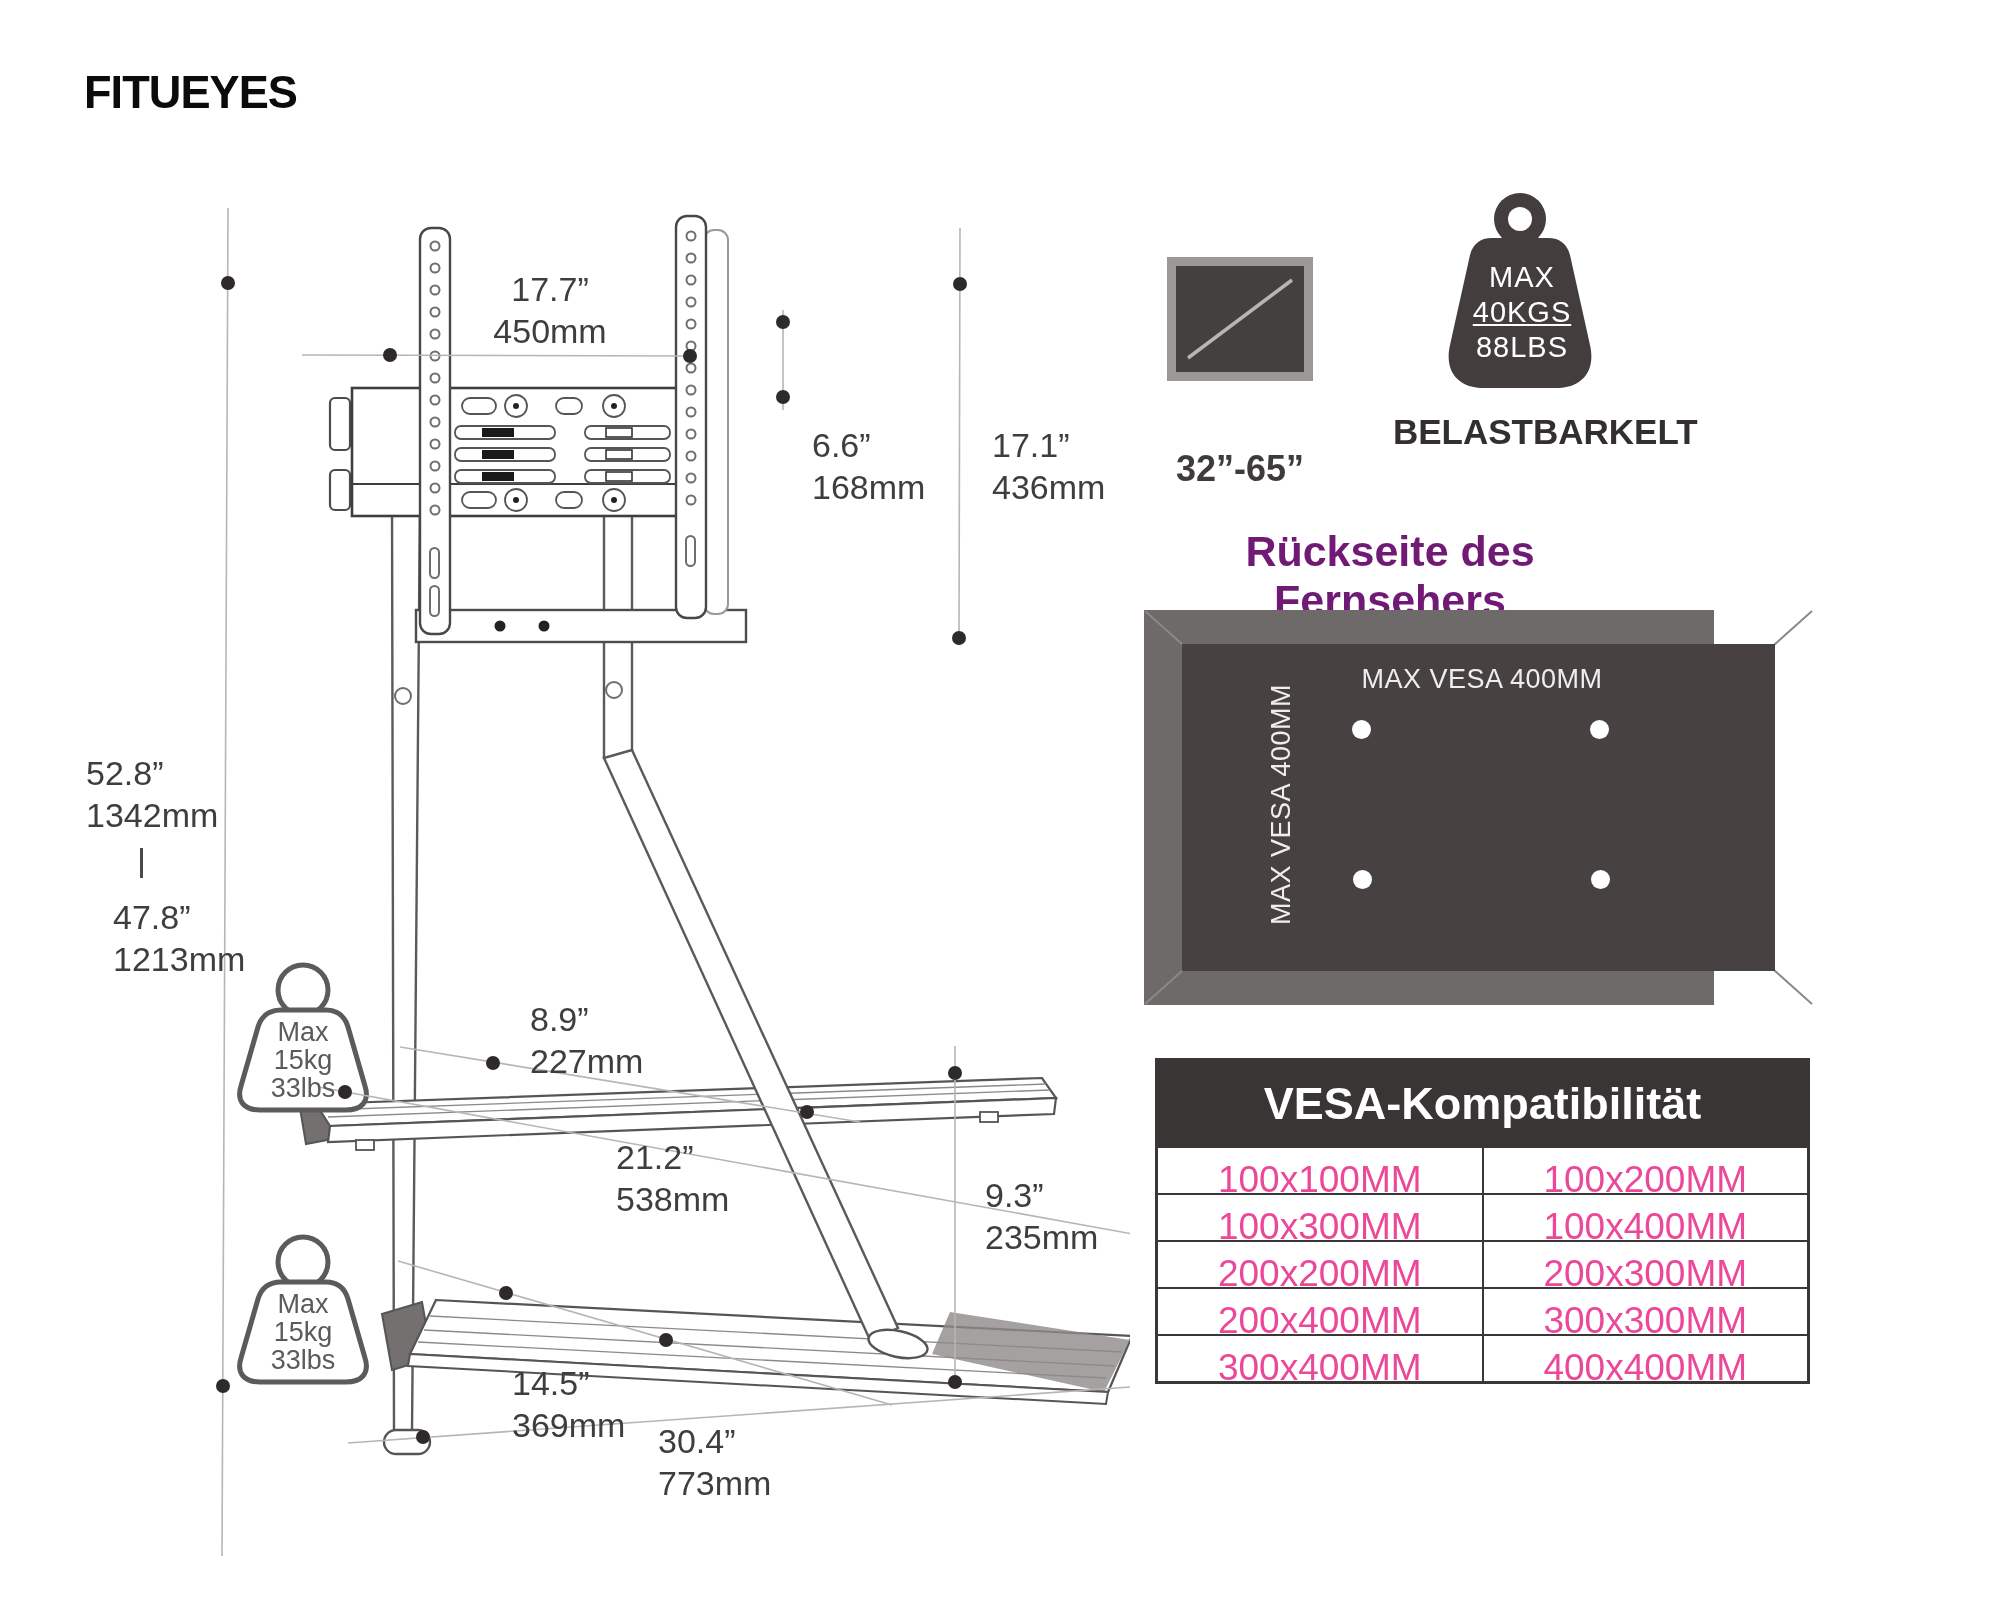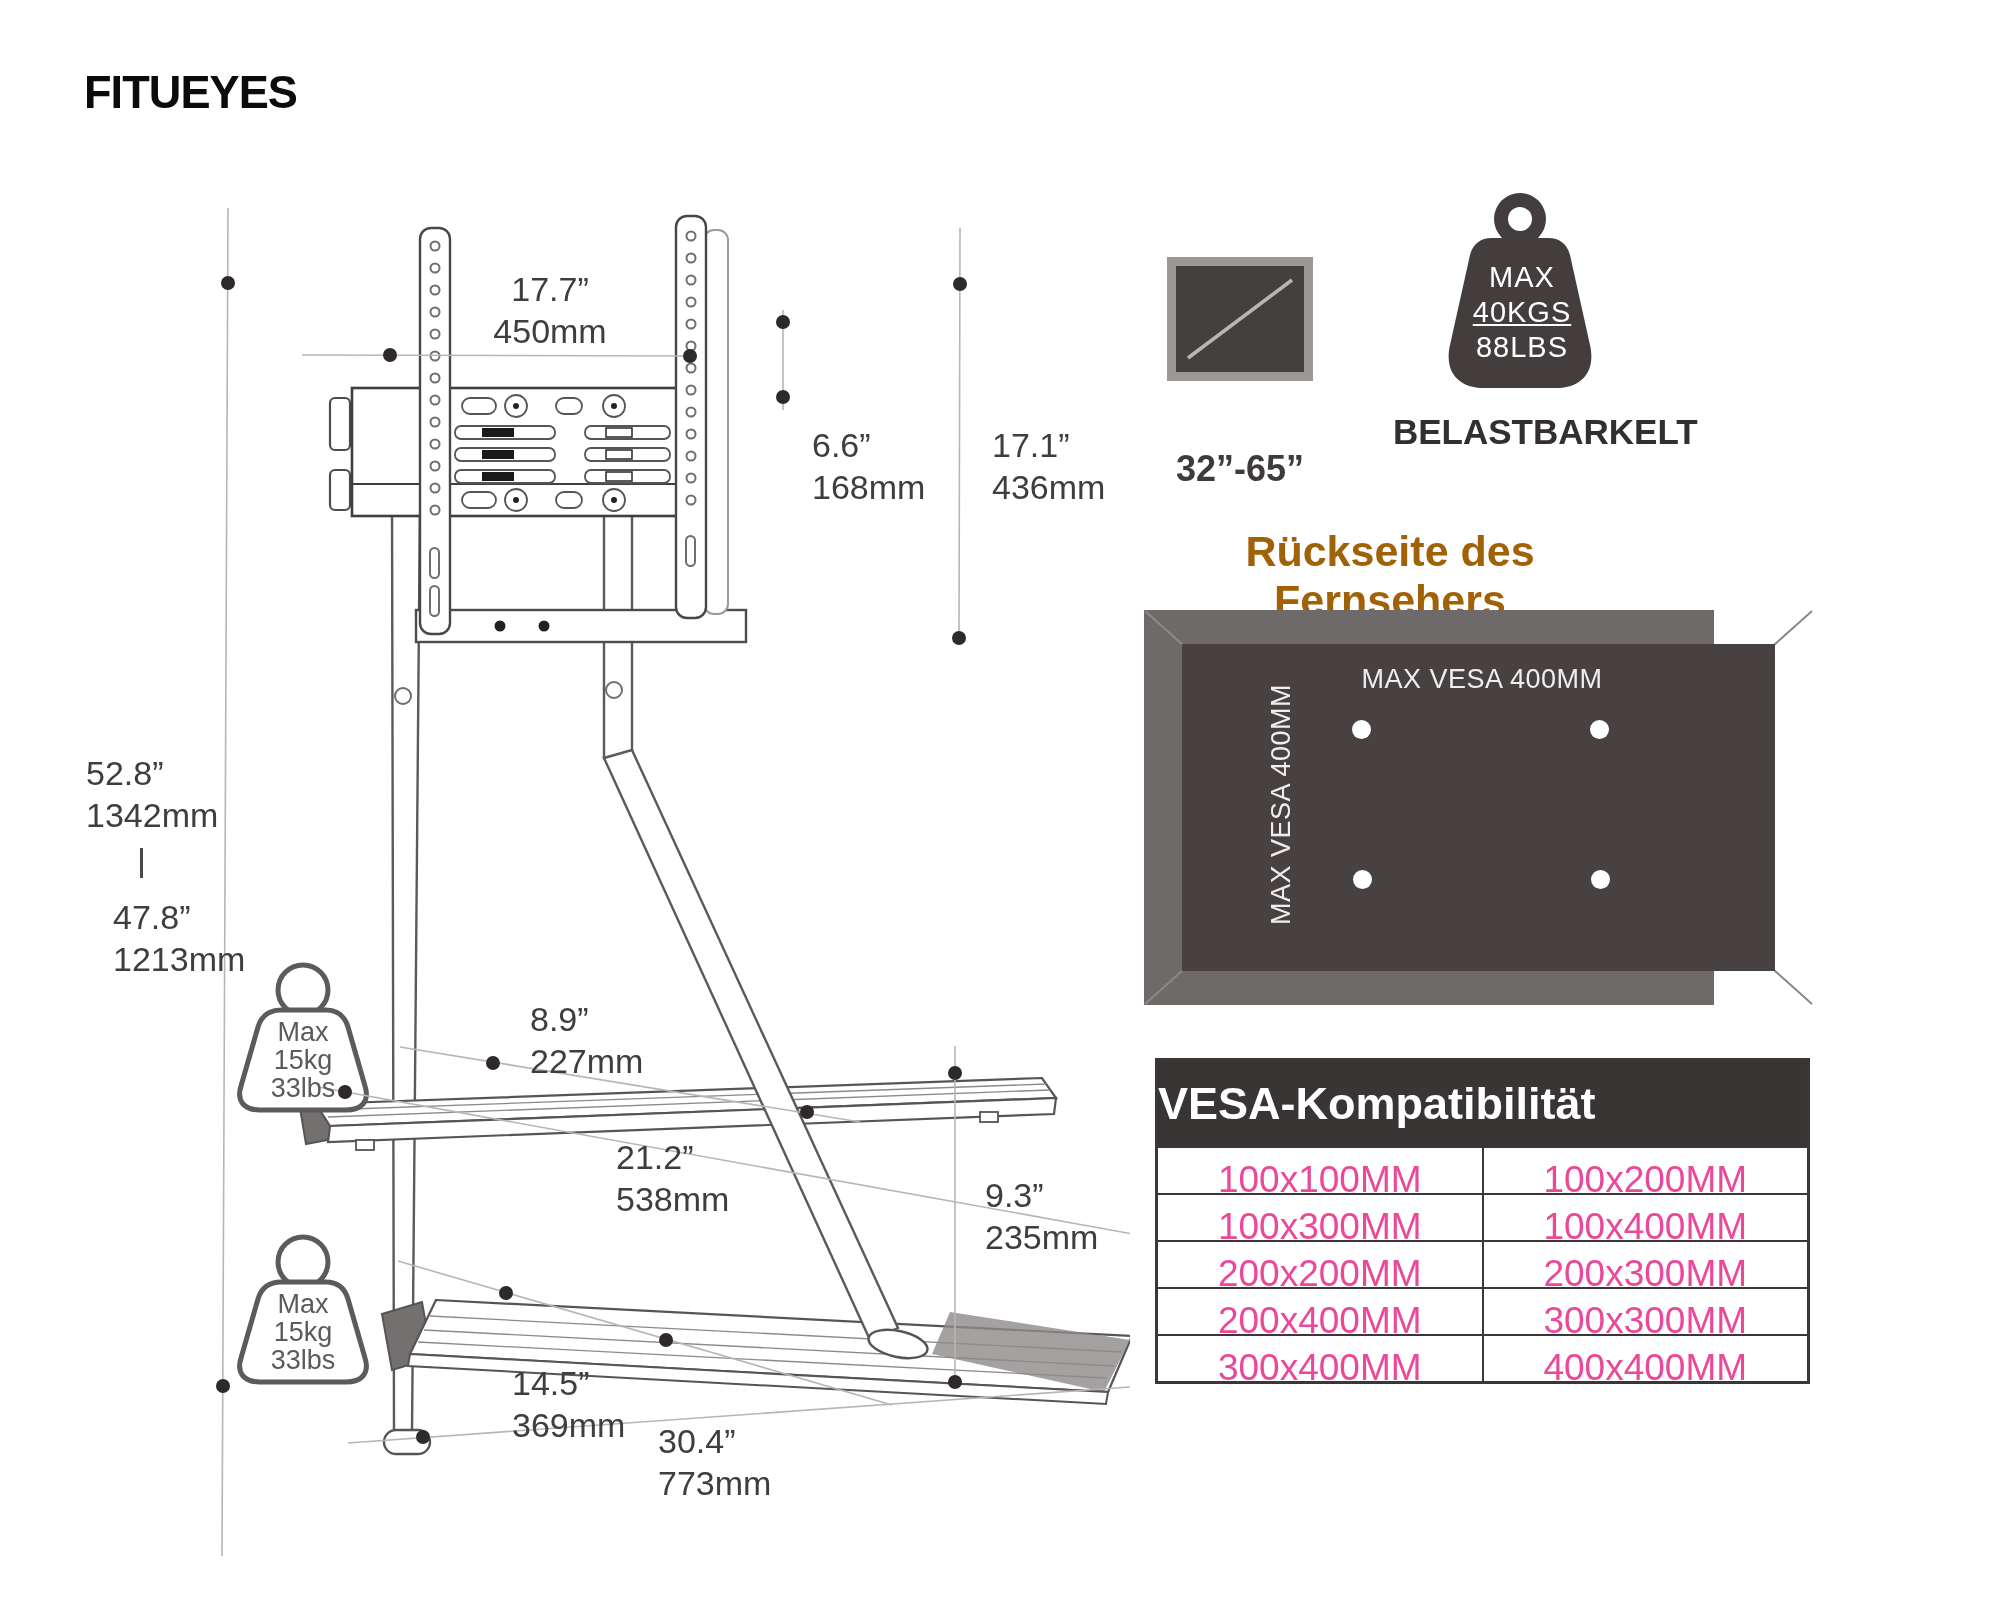--- a/index.html
+++ b/index.html
@@ -18,30 +18,30 @@
   .tick{width:3px;height:30px;background:#4a4a4a;}
 
   
   .badge-txt{font-size:27px;line-height:28px;color:#5c5a5a;text-align:center;width:120px;}
 
   
   .tv-icon{left:1167px;top:257px;width:146px;height:124px;border:9px solid #9c9898;background:#454040;box-sizing:border-box;}
   .tv-size{left:1150px;top:408px;width:180px;text-align:center;font-size:36px;font-weight:700;color:#3f3b3b;margin-top:40px;}
   .cap-txt{width:160px;text-align:center;font-size:29px;line-height:30px;color:#ffffff;letter-spacing:1px;}
   .cap-caption{left:1393px;top:412px;width:260px;text-align:right;font-size:35px;font-weight:700;color:#332f2f;}
-  .panel-title{left:1150px;top:527px;width:480px;text-align:center;font-size:43px;font-weight:700;color:#a16207;}
+  .panel-title{left:1150px;top:527px;width:480px;text-align:center;font-size:43px;font-weight:700;color:#701a75;}
 
   .back-panel{left:1144px;top:610px;width:570px;height:395px;background:#6f6a6a;}
   .back-inner{left:38px;top:34px;width:593px;height:327px;background:#474141;}
   .vesa-h{left:168px;top:54px;width:340px;text-align:center;font-size:27px;color:#efeeee;letter-spacing:.5px;}
   .vesa-v{left:-13px;top:179px;width:300px;text-align:center;font-size:27px;color:#efeeee;letter-spacing:.5px;transform:rotate(-90deg);}
   .hole{width:19px;height:19px;border-radius:50%;background:#ffffff;}
 
   .vesa-table{left:1155px;top:1058px;width:655px;border:3px solid #3b3737;box-sizing:border-box;background:#fff;}
-  .vesa-head{height:85px;line-height:85px;background:#3a3535;color:#ffffff;text-align:left;font-size:45px;font-weight:700;}
+  .vesa-head{height:85px;line-height:85px;background:#3a3535;color:#ffffff;text-align:center;font-size:45px;font-weight:700;}
   .vesa-row{display:flex;border-top:2px solid #3b3737;}
   .vesa-cell{flex:1;height:45px;line-height:64px;text-align:center;font-size:37px;color:#ec4899;}
   .vesa-cell:first-child{border-right:2px solid #3b3737;}
 </style>
 </head>
 <body>
 
 <div id="canvas">
 
   <div class="abs logo">

